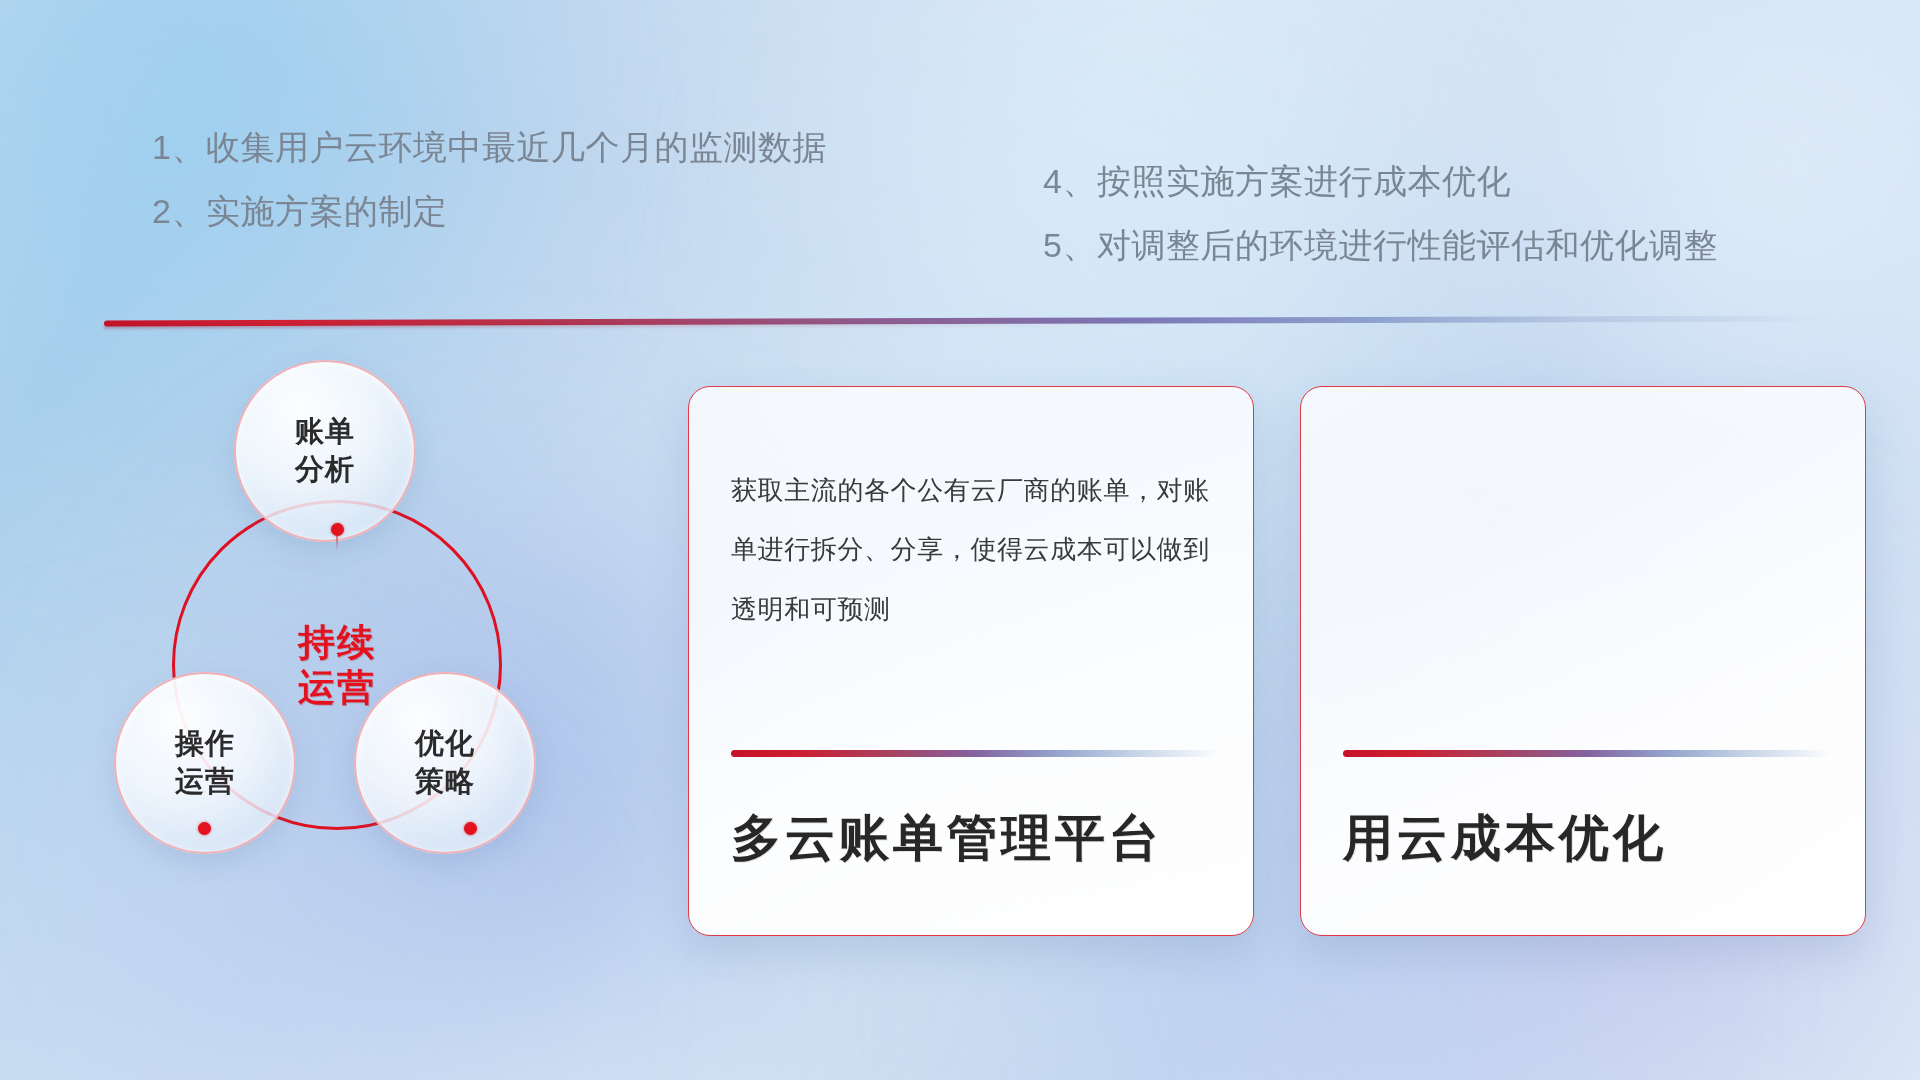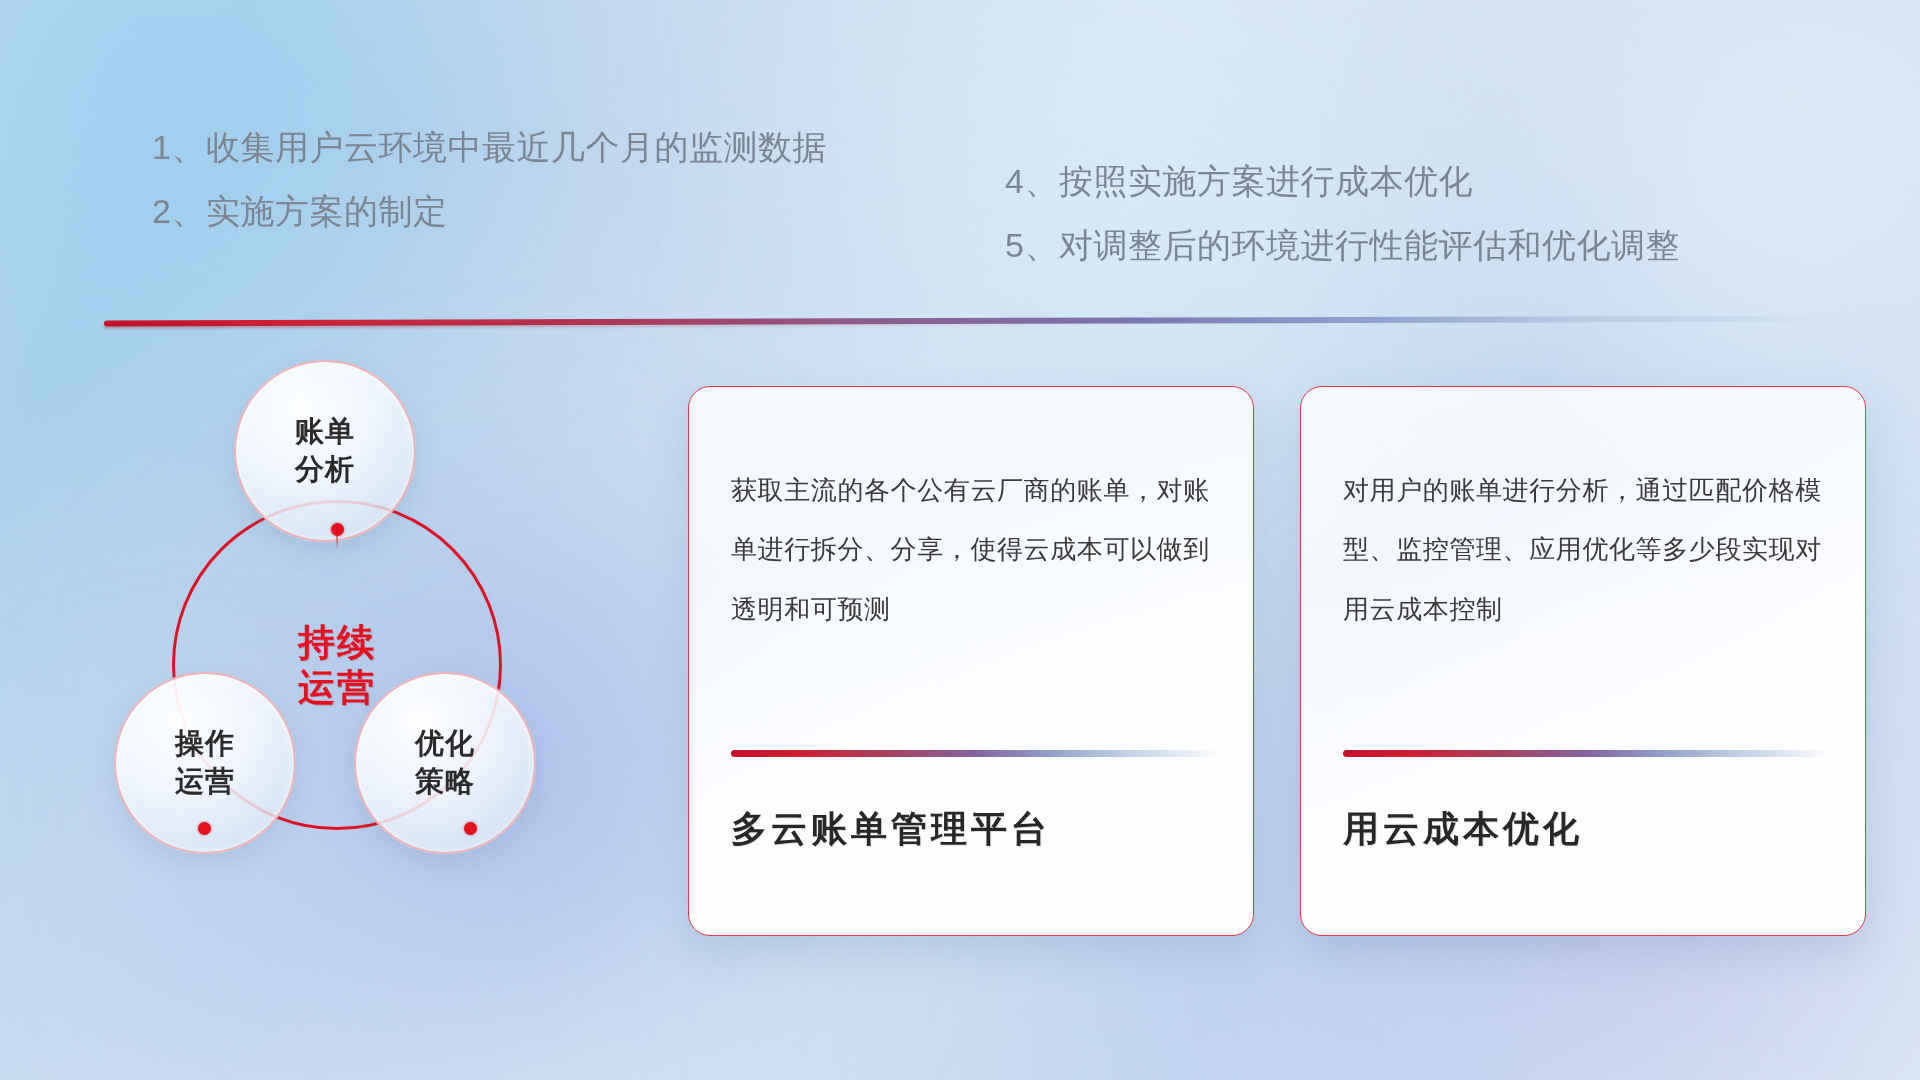--- a/index.html
+++ b/index.html
@@ -53,21 +53,21 @@
 
   
   #content { position:absolute; inset:0; z-index:2; }
 
   
   .bullets { position:absolute; color:#7b8694; font-size:34px; line-height:1.0; }
   .bullets .line { white-space:nowrap; letter-spacing:.5px; }
   #bullets-left  { left:152px; top:130px; }
   #bullets-left .line { margin-bottom:30px; }
   #bullets-right { left:1005px; top:164px; }
-  #bullets-right .line { margin-bottom:30px; }
+  #bullets-right .line { margin-bottom:30px;margin-left:38px; }
 
   
   #top-rule {
     position:absolute; left:104px; top:318px; width:1722px; height:6px;
     background: linear-gradient(90deg,
         #c5122a 0%, #cf2033 10%, #b4334f 26%, #8d5c8e 44%,
         #7b77b6 60%, #8fa3cf 74%, #b9cbe4 86%, rgba(210,226,240,0) 100%);
     border-radius: 3px;
     transform: skewY(-0.16deg);
   }
@@ -158,21 +158,21 @@
   .card-rule {
     position:absolute; left:42px; top:733px; width:488px; height:7px;
     border-radius:4px;
     background: linear-gradient(90deg,
         #c5122a 0%, #cd1f31 14%, #a8415f 32%, #8463a0 50%,
         #93a2cb 66%, #c3d2e6 82%, rgba(222,233,244,0) 100%);
   }
   .card-rule { top:363px; }
   .card-title {
     position:absolute; left:42px; top:418px; width:500px;
-    font-size:36px; font-weight:900; color:#272727; letter-spacing:4px;
+    font-size:50px; font-weight:900; color:#272727; letter-spacing:4px;
     text-shadow: 1px 1px 0 rgba(0,0,0,.10);
   }
 </style>
 </head>
 <body>
 
 <div id="bg">
   <div class="bg-base"></div>
   <div class="bg-blob blob-a"></div>
   <div class="bg-blob blob-b"></div>
@@ -236,18 +236,17 @@
     <div class="node" id="node-right"></div>
   </div>
 
   <div class="card" id="card-1">
     <div class="card-body">获取主流的各个公有云厂商的账单，对账单进行拆分、分享，使得云成本可以做到透明和可预测</div>
     <div class="card-rule"></div>
     <div class="card-title">多云账单管理平台</div>
   </div>
 
   <div class="card" id="card-2">
-    <div class="card-body">对用户的账单进行分析，通过匹配价格模型、监控管理、应用优化等多少段实现对用云成本控制</div>
     <div class="card-rule"></div>
     <div class="card-title">用云成本优化</div>
   </div>
 
 </div>
 
 </body></html>

